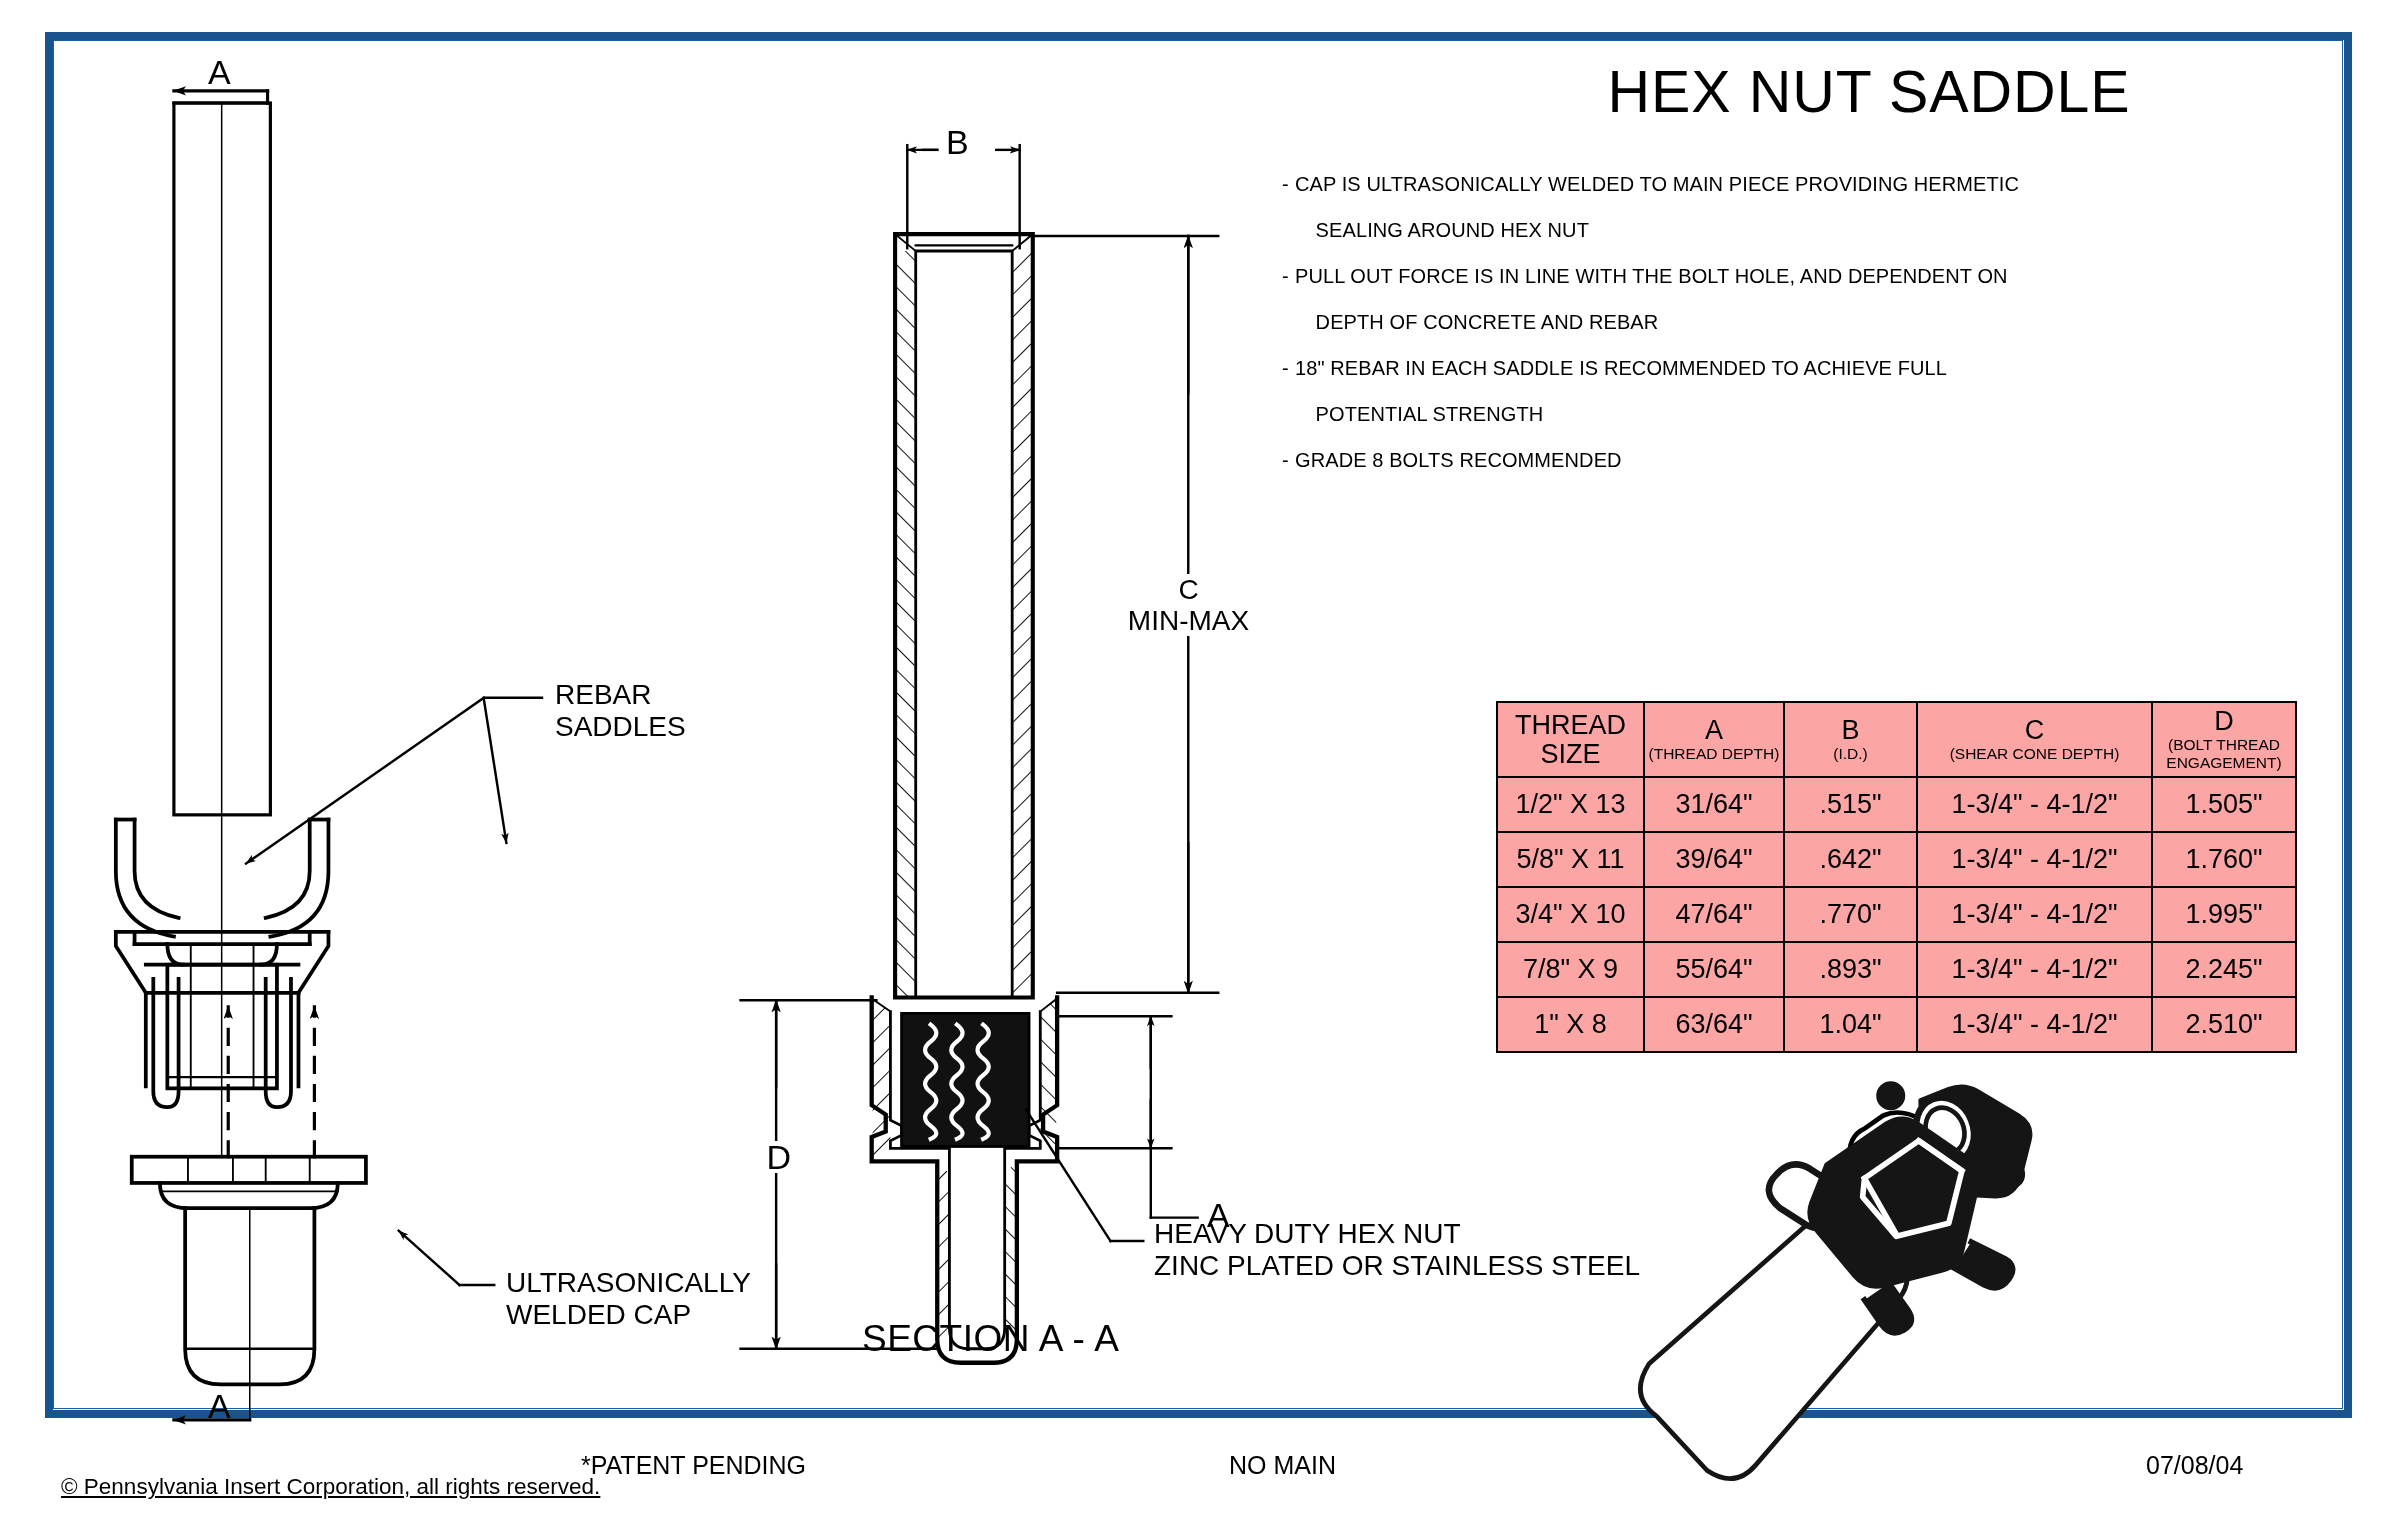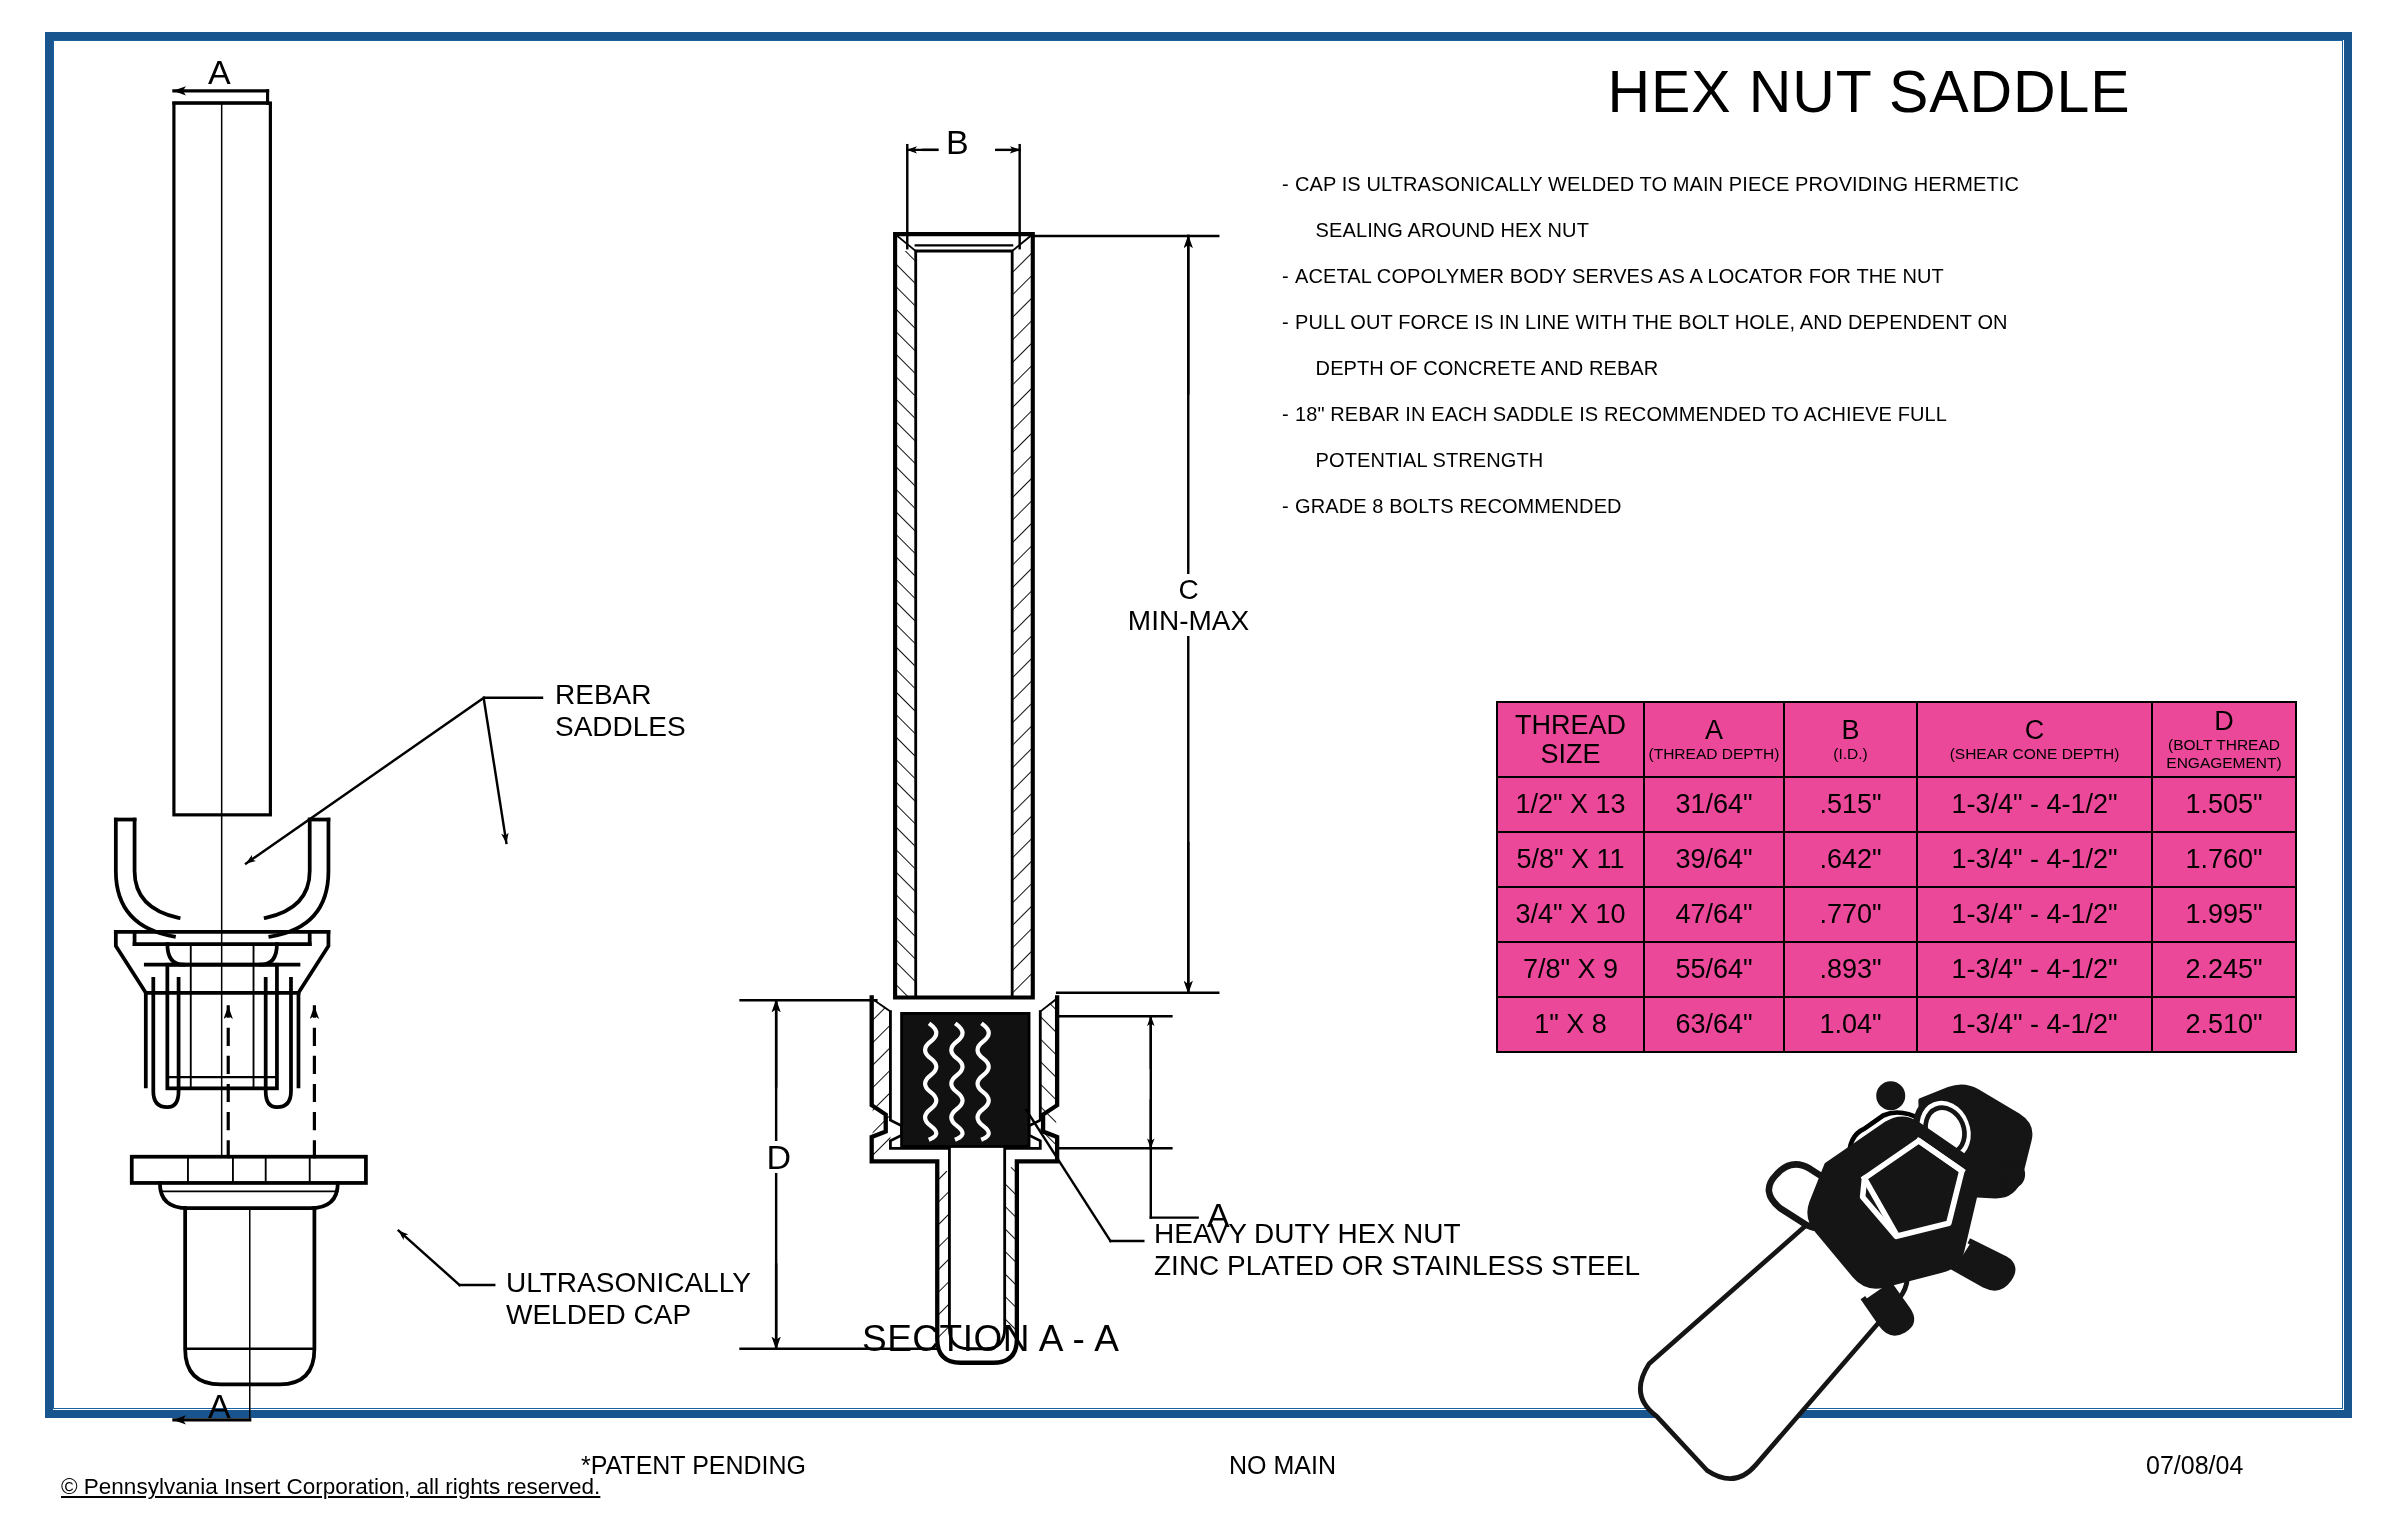--- a/index.html
+++ b/index.html
@@ -72,21 +72,21 @@
   .note-dash {
     display: inline-block;
     width: 13px;
   }
   
   #spec-table {
     position: absolute;
     left: 1496px;
     top: 701px;
     border-collapse: collapse;
-    background: #ec4899;
+    background: #fca5a5;
   }
   #spec-table td, #spec-table th {
     border: 2.4px solid #000;
     text-align: center;
     vertical-align: middle;
     font-weight: 400;
     padding: 0;
   }
   #spec-table thead th { height: 73px; }
   #spec-table tbody td { height: 53px; }
@@ -134,21 +134,20 @@
 <div id="sheet">
 
   <div id="border-frame"></div>
   <div id="border-inner-hairline"></div>
 
   <div id="title">HEX NUT SADDLE</div>
 
   <div id="notes">
     <div class="note-line"><span class="note-dash">-</span><span>CAP IS ULTRASONICALLY WELDED TO MAIN PIECE PROVIDING HERMETIC</span></div>
     <div class="note-line cont"><span class="note-dash"></span><span>SEALING AROUND HEX NUT</span></div>
-    <div class="note-line"><span class="note-dash">-</span><span>ACETAL COPOLYMER BODY SERVES AS A LOCATOR FOR THE NUT</span></div>
     <div class="note-line"><span class="note-dash">-</span><span>PULL OUT FORCE IS IN LINE WITH THE BOLT HOLE, AND DEPENDENT ON</span></div>
     <div class="note-line cont"><span class="note-dash"></span><span>DEPTH OF CONCRETE AND REBAR</span></div>
     <div class="note-line"><span class="note-dash">-</span><span>18" REBAR IN EACH SADDLE IS RECOMMENDED TO ACHIEVE FULL</span></div>
     <div class="note-line cont"><span class="note-dash"></span><span>POTENTIAL STRENGTH</span></div>
     <div class="note-line"><span class="note-dash">-</span><span>GRADE 8 BOLTS RECOMMENDED</span></div>
   </div>
 
   <table id="spec-table">
     <thead>
       <tr>

